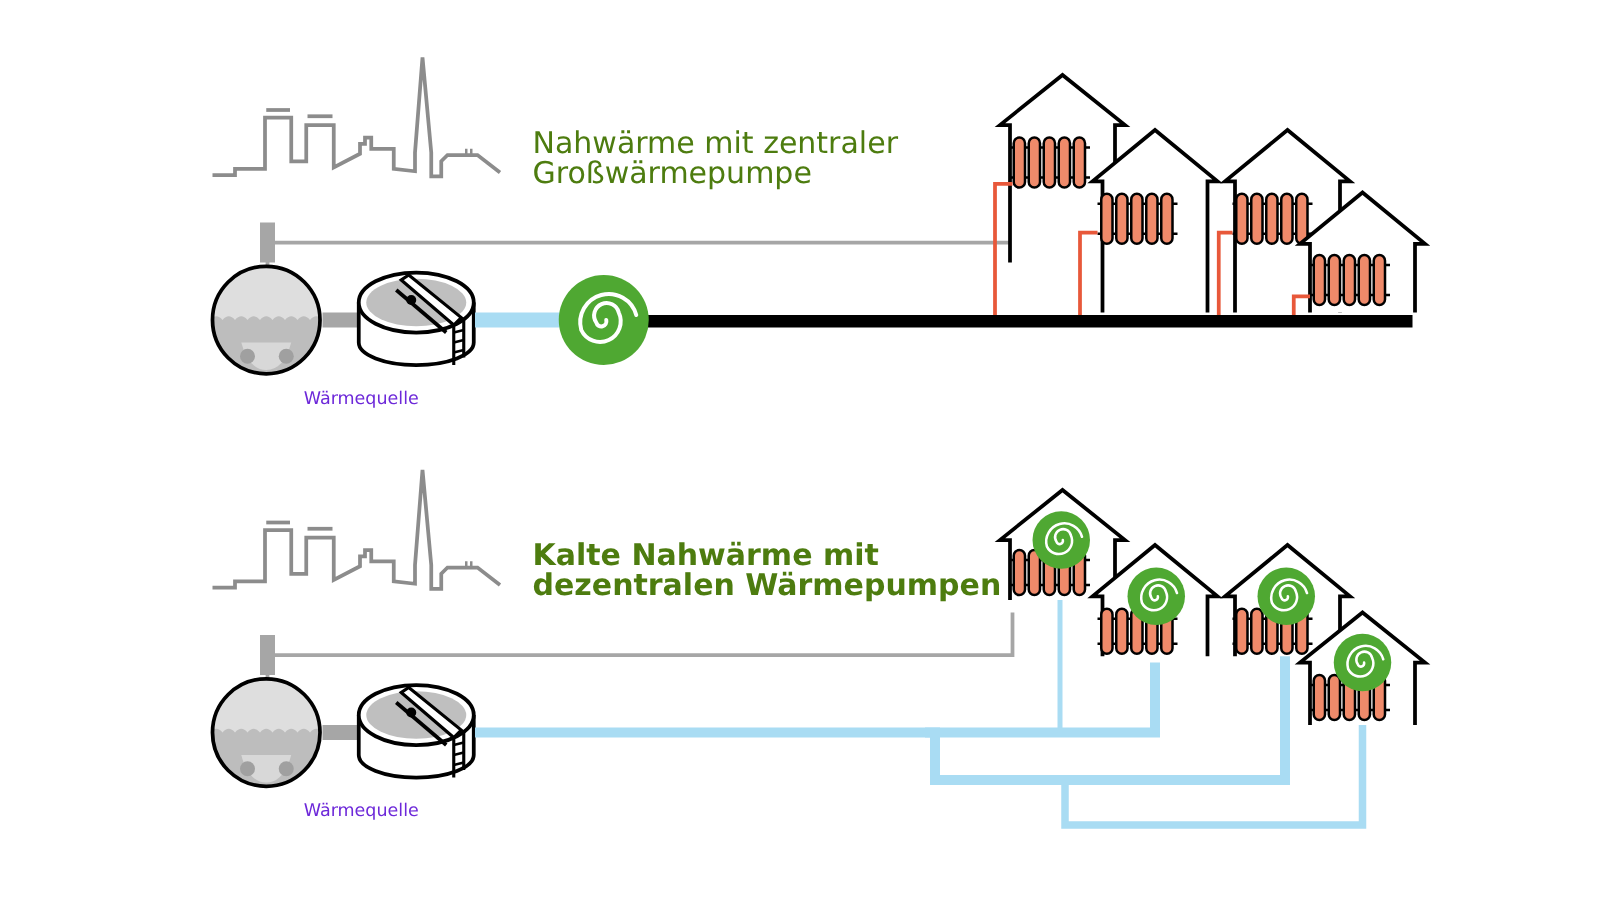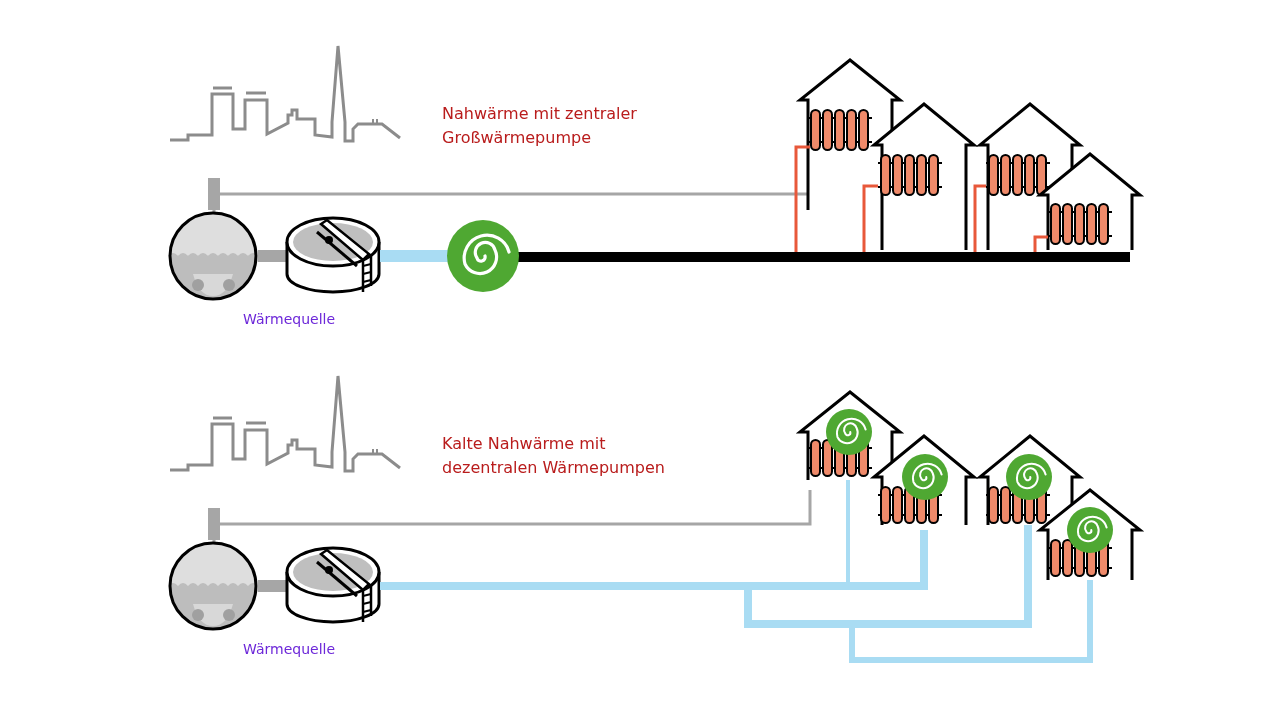--- a/index.html
+++ b/index.html
@@ -1,27 +1,27 @@
 <!DOCTYPE html>
 <html><head>
 <meta charset="utf-8">
 <style>
   html,body{margin:0;padding:0;background:#ffffff;}
   body{width:1280px;height:720px;position:relative;overflow:hidden;font-family:"DejaVu Sans","Liberation Sans",sans-serif;}
   svg{position:absolute;left:0;top:0;}
-  .title{position:absolute;font-size:16px;line-height:24px;color:#b91c1c;white-space:pre-line;margin-left:16px;}
+  .title{position:absolute;font-size:24px;line-height:24px;color:#4d7c0f;white-space:pre-line;}
   .label{position:absolute;font-size:14px;color:#6d28d9;}
 </style>
 </head>
 <body>
 
 <div class="title" style="left:426px;top:102px;">Nahwärme mit zentraler
 Großwärmepumpe</div>
 <div class="label" style="left:243px;top:311px;">Wärmequelle</div>
-<div class="title" style="left:426px;top:432px;">Kalte Nahwärme mit
+<div class="title" style="left:426px;top:432px;font-weight:bold;">Kalte Nahwärme mit
 dezentralen Wärmepumpen</div>
 <div class="label" style="left:243px;top:641px;">Wärmequelle</div>
 
 <svg id="scene" width="1280" height="720" viewBox="0 0 1280 720" xmlns="http://www.w3.org/2000/svg">
     <g transform="translate(160,38)">
       <path d="M10 102 H28 V97 H52 V56 H73 V91 H85 V62 H107 V96 L128 85 V77 H132 V72 H137 V81 H155 V97 L172 99 V84 L178 8 L185 84 V103 H193 V91 L198 86 H222 L240 100" fill="none" stroke="#8c8c8c" stroke-width="3" stroke-linejoin="miter"></path>
       <line x1="53" y1="50" x2="72" y2="50" stroke="#8c8c8c" stroke-width="3"></line>
       <line x1="86" y1="55" x2="106" y2="55" stroke="#8c8c8c" stroke-width="3"></line>
       <line x1="213" y1="81" x2="213" y2="86" stroke="#8c8c8c" stroke-width="2"></line>
       <line x1="217" y1="81" x2="217" y2="86" stroke="#8c8c8c" stroke-width="2"></line>

